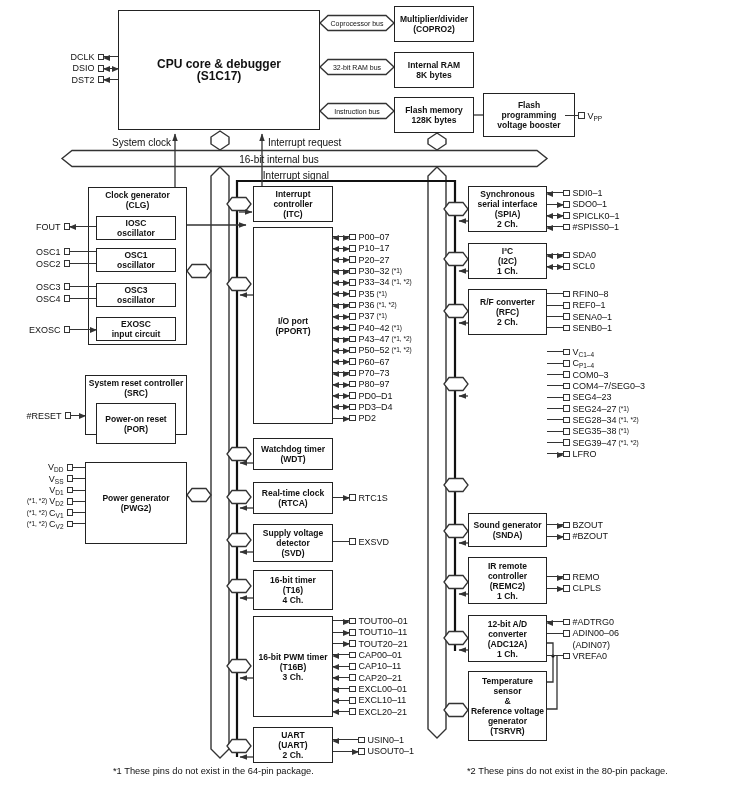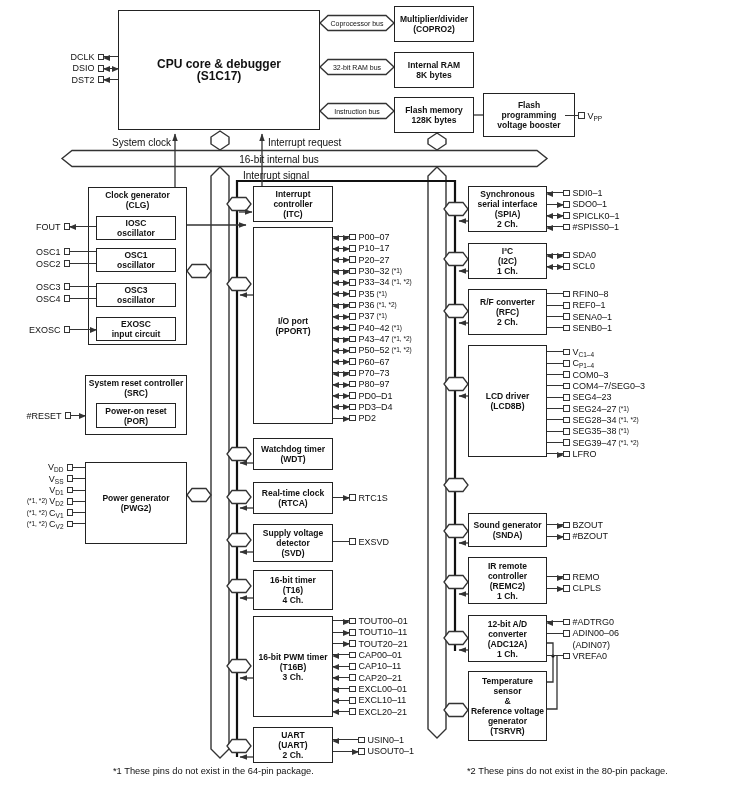--- a/index.html
+++ b/index.html
@@ -114,21 +114,21 @@
       <line class="stub" x1="468" y1="594" x2="459" y2="594" marker-end="url(#ar)"></line>
       <line class="stub" x1="468" y1="650" x2="459" y2="650" marker-end="url(#ar)"></line>
       <line class="stub" x1="187" y1="225" x2="246" y2="225" marker-end="url(#ar)"></line>
       <line class="stub" x1="175" y1="187" x2="175" y2="134" marker-end="url(#ar)"></line>
       <line class="stub" x1="262" y1="186" x2="262" y2="134" marker-end="url(#ar)"></line>
     </svg>
 
   <div class="lab" style="left:95px;top:137px;width:76px;text-align:right">System clock</div>
   <div class="lab" style="left:268px;top:137px">Interrupt request</div>
   <div class="lab" style="left:229px;top:154px;width:100px;text-align:center">16-bit internal bus</div>
-  <div class="lab" style="left:243px;top:169.5px;width:100px;text-align:left">Interrupt signal</div>
+  <div class="lab" style="left:229px;top:169.5px;width:100px;text-align:right">Interrupt signal</div>
   <div class="hexlab" style="left:322px;top:19.5px;width:70px">Coprocessor bus</div>
   <div class="hexlab" style="left:322px;top:63.5px;width:70px">32-bit RAM bus</div>
   <div class="hexlab" style="left:322px;top:107.5px;width:70px">Instruction bus</div>
 
   <div class="block big" style="left:118px;top:10px;width:202px;height:120px">
       <div>CPU core &amp; debugger</div>
       <div>(S1C17)</div>
     </div>
   <div class="block" style="left:394px;top:6px;width:80px;height:36px">
       <div>Multiplier/divider</div>
@@ -166,21 +166,21 @@
     </div>
   <div class="block" style="left:96px;top:317px;width:80px;height:24px">
       <div>EXOSC</div>
       <div>input circuit</div>
     </div>
 
   <div class="block tt" style="left:85px;top:375px;width:102px;height:60px">
       <div>System reset controller</div>
       <div>(SRC)</div>
     </div>
-  <div class="block" style="left:96px;top:403px;width:80px;height:25px">
+  <div class="block" style="left:96px;top:403px;width:80px;height:41px">
       <div>Power-on reset</div>
       <div>(POR)</div>
     </div>
   <div class="block" style="left:85px;top:462px;width:102px;height:82px">
       <div>Power generator</div>
       <div>(PWG2)</div>
     </div>
 
   <div class="block" style="left:253px;top:186px;width:80px;height:36px">
       <div>Interrupt</div>
@@ -228,24 +228,20 @@
     </div>
   <div class="block" style="left:468px;top:243px;width:79px;height:36px">
       <div>I²C</div>
       <div>(I2C)</div>
       <div>1 Ch.</div>
     </div>
   <div class="block" style="left:468px;top:289px;width:79px;height:46px">
       <div>R/F converter</div>
       <div>(RFC)</div>
       <div>2 Ch.</div>
-    </div>
-  <div class="block" style="left:468px;top:345px;width:79px;height:112px">
-      <div>LCD driver</div>
-      <div>(LCD8B)</div>
     </div>
   <div class="block" style="left:468px;top:513px;width:79px;height:34px">
       <div>Sound generator</div>
       <div>(SNDA)</div>
     </div>
   <div class="block" style="left:468px;top:557px;width:79px;height:47px">
       <div>IR remote</div>
       <div>controller</div>
       <div>(REMC2)</div>
       <div>1 Ch.</div>

